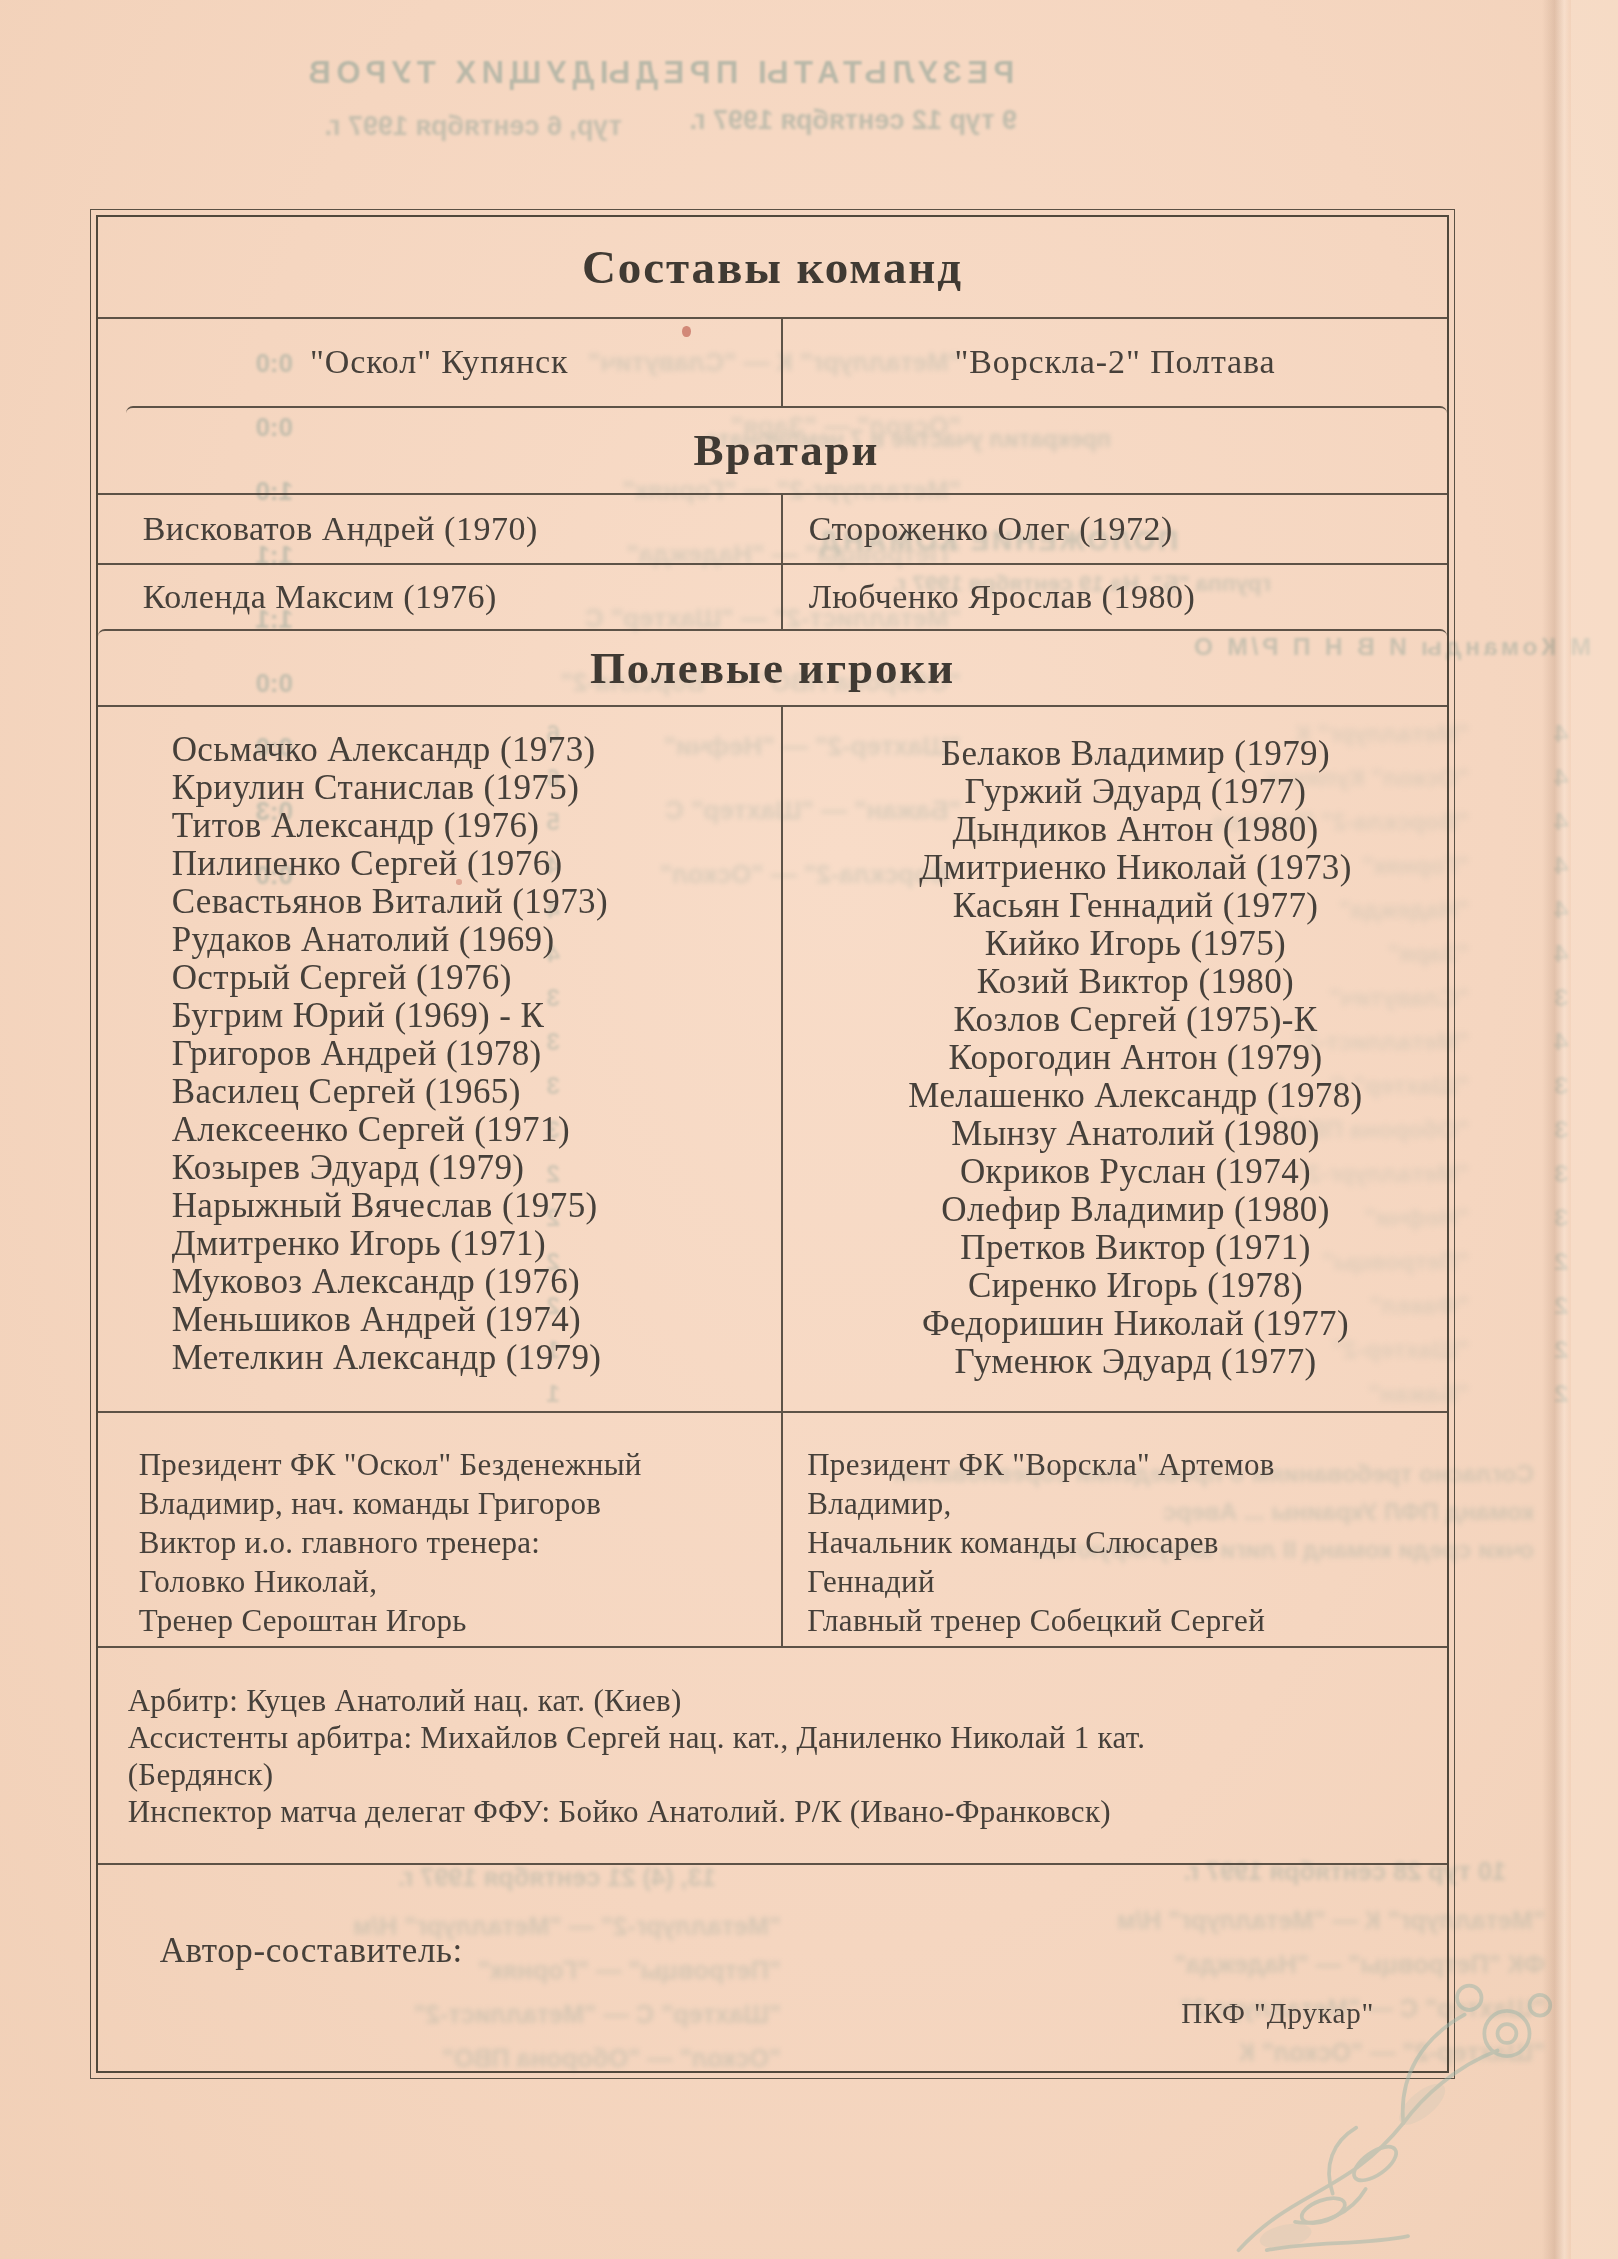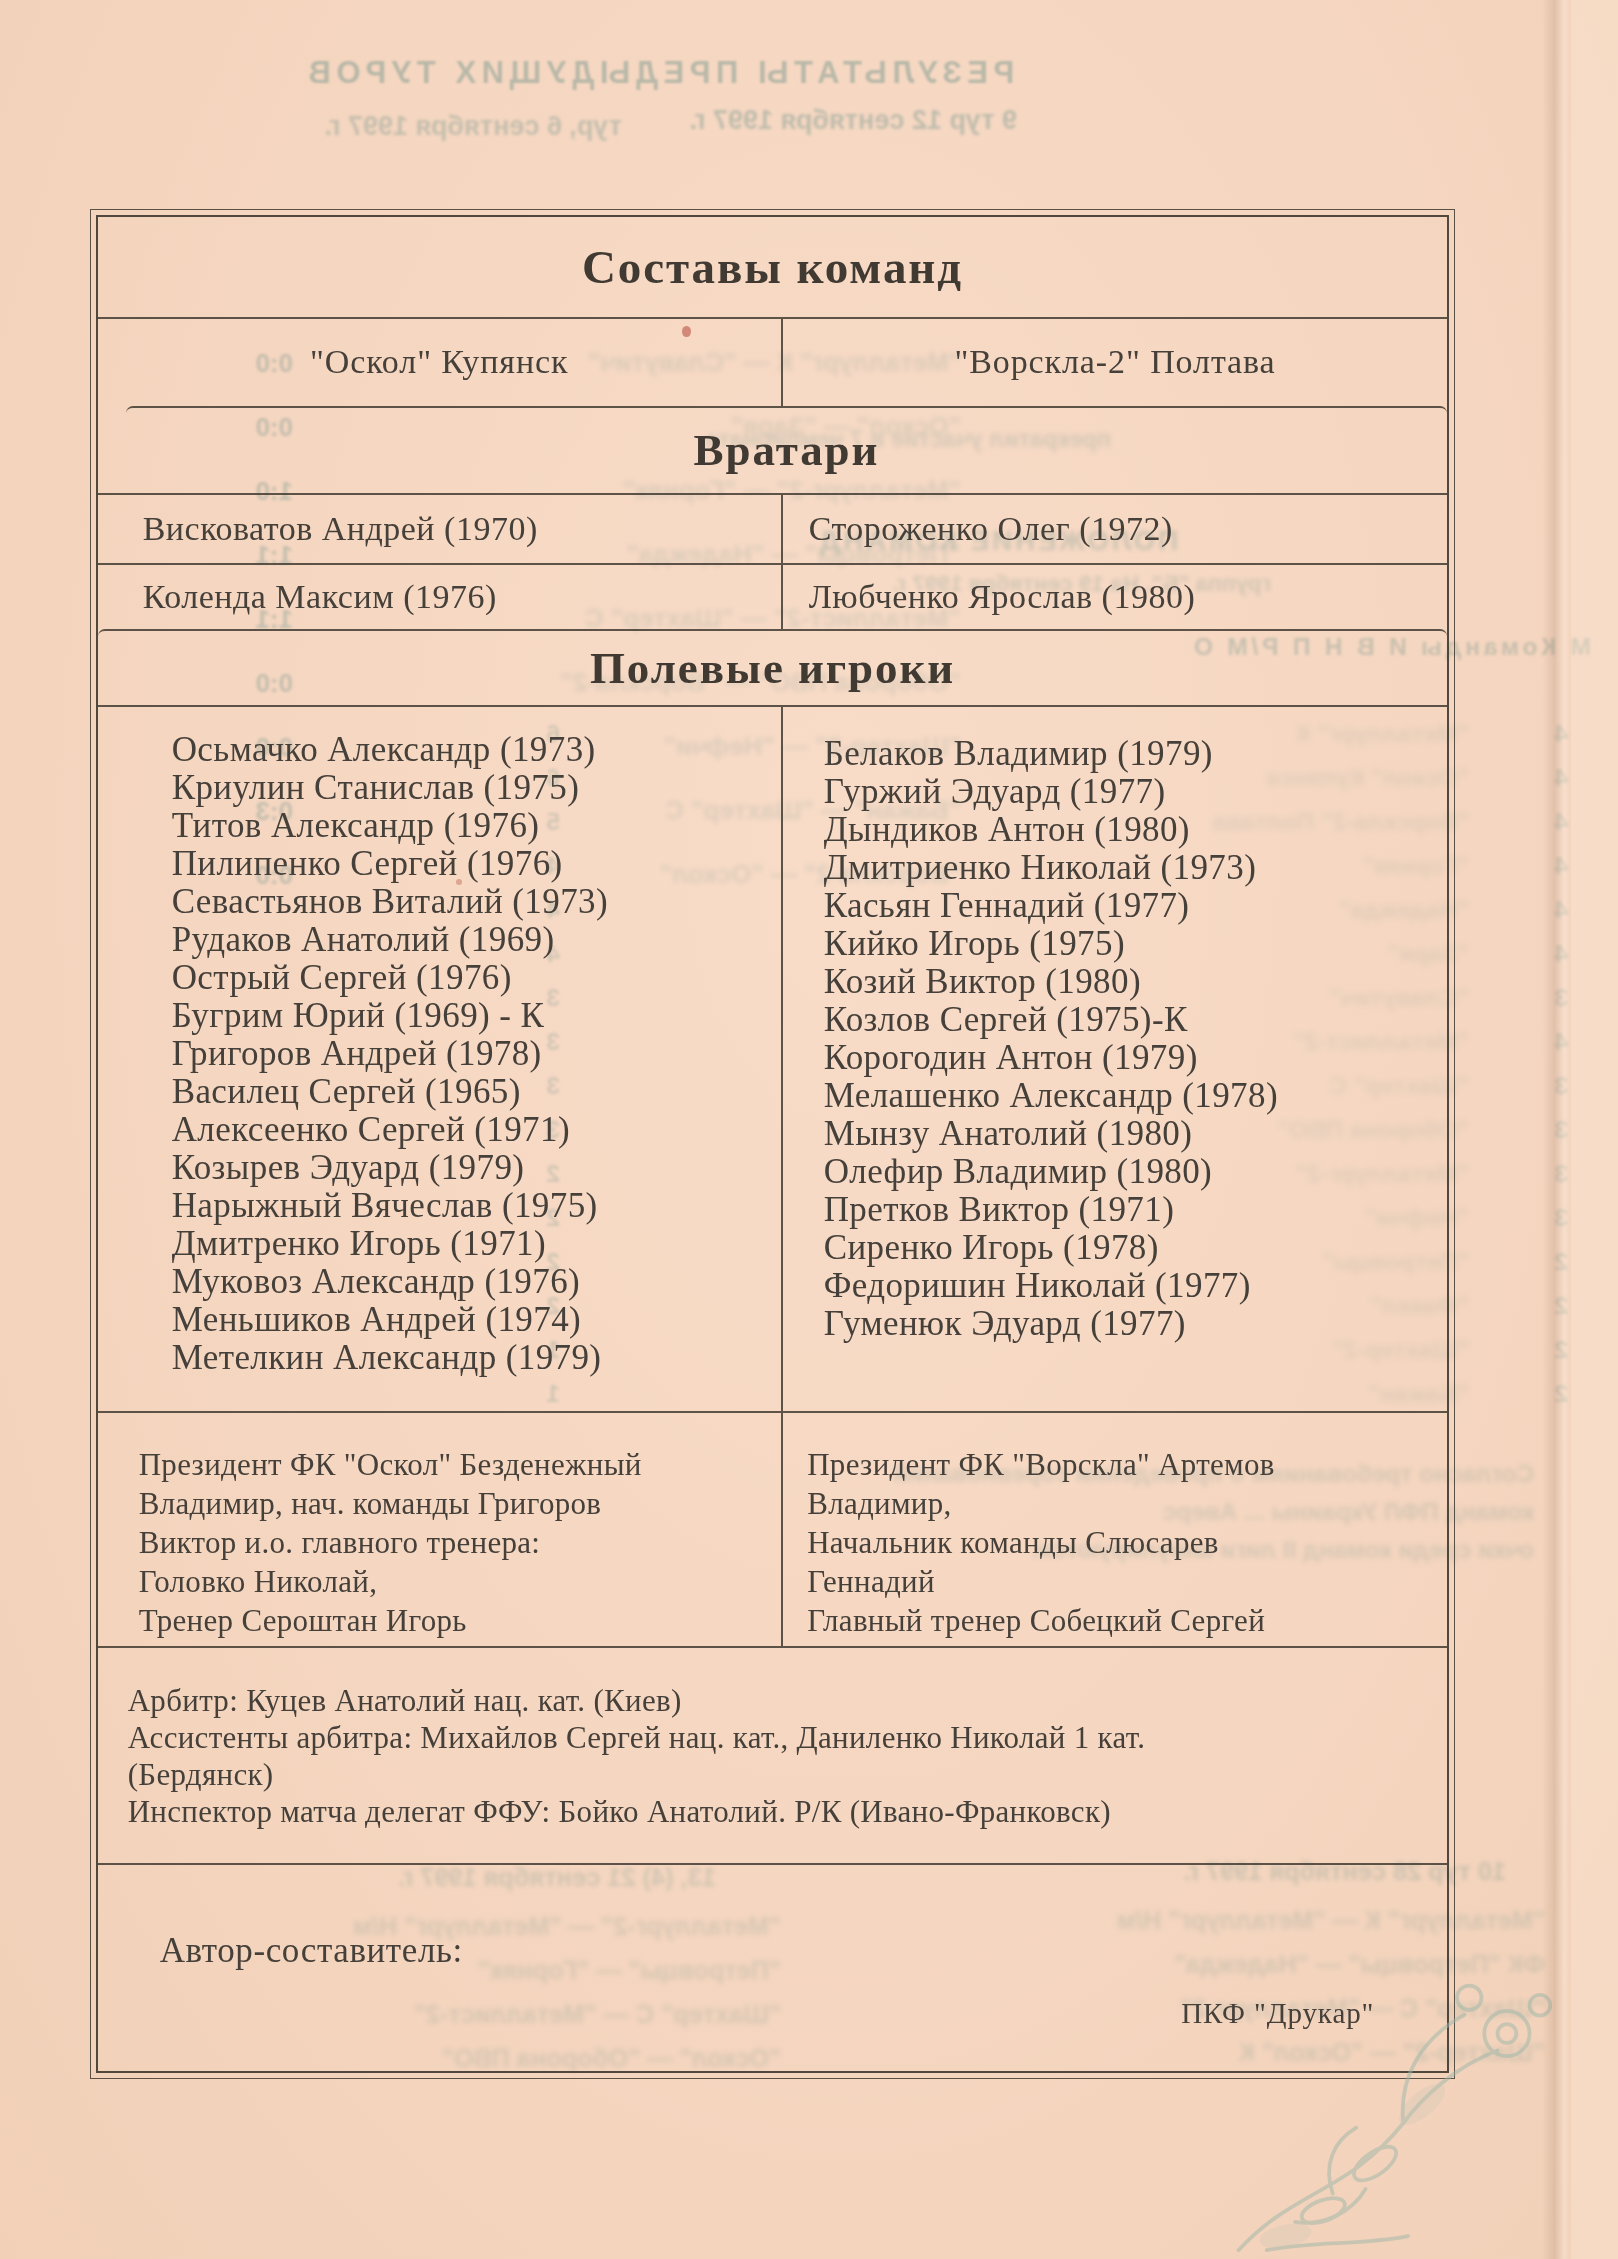--- a/index.html
+++ b/index.html
@@ -43,21 +43,21 @@
   .r-teams{height:89px;}
   .cell-center{display:flex;align-items:center;justify-content:center;font-size:34px;letter-spacing:0.9px;}
   .r-gkhead{height:87px;font-size:45px;margin-left:28px;}
   .r-gk{height:70px;}
   .r-gk2{height:66px;text-align:center;}
   .name-cell{display:flex;align-items:center;font-size:34px;padding-left:45px;letter-spacing:0.5px;}
   .name-cell.r{padding-left:26px;}
   .r-fphead{height:76px;font-size:45px;}
   .r-players{height:706px;}
   .plist{padding-top:24.5px;padding-left:74px;font-size:35px;letter-spacing:0.4px;}
-  .plist.r{padding-left:41px;padding-top:28px;}
+  .plist.r{padding-left:41px;padding-top:28px;text-align:center;}
   .pname{line-height:38px;}
   .r-staff{height:235px;}
   .staff{padding-top:32px;padding-left:41px;font-size:31px;line-height:39px;
          white-space:pre-line;letter-spacing:0.3px;}
   .staff.r{padding-left:24.5px;}
   .r-ref{height:217px;}
   .officials{padding-top:34px;padding-left:30px;font-size:31px;line-height:37px;
              white-space:pre-line;letter-spacing:0.3px;}
   .r-author{flex:1;}
   .author-line{display:flex;gap:75px;padding-left:62px;padding-top:66px;font-size:35px;letter-spacing:0.6px;}
@@ -213,20 +213,21 @@
             <div class="pname">Гуржий Эдуард (1977)</div>
             <div class="pname">Дындиков Антон (1980)</div>
             <div class="pname">Дмитриенко Николай (1973)</div>
             <div class="pname">Касьян Геннадий (1977)</div>
             <div class="pname">Кийко Игорь (1975)</div>
             <div class="pname">Козий Виктор (1980)</div>
             <div class="pname">Козлов Сергей (1975)-К</div>
             <div class="pname">Корогодин Антон (1979)</div>
             <div class="pname">Мелашенко Александр (1978)</div>
             <div class="pname">Мынзу Анатолий (1980)</div>
+            <div class="pname">Окриков Руслан (1974)</div>
             <div class="pname">Олефир Владимир (1980)</div>
             <div class="pname">Претков Виктор (1971)</div>
             <div class="pname">Сиренко Игорь (1978)</div>
             <div class="pname">Федоришин Николай (1977)</div>
             <div class="pname">Гуменюк Эдуард (1977)</div>
           </div>
       </div>
 
       <div class="row r-staff split">
         <div class="cl staff">Президент ФК "Оскол" Безденежный

